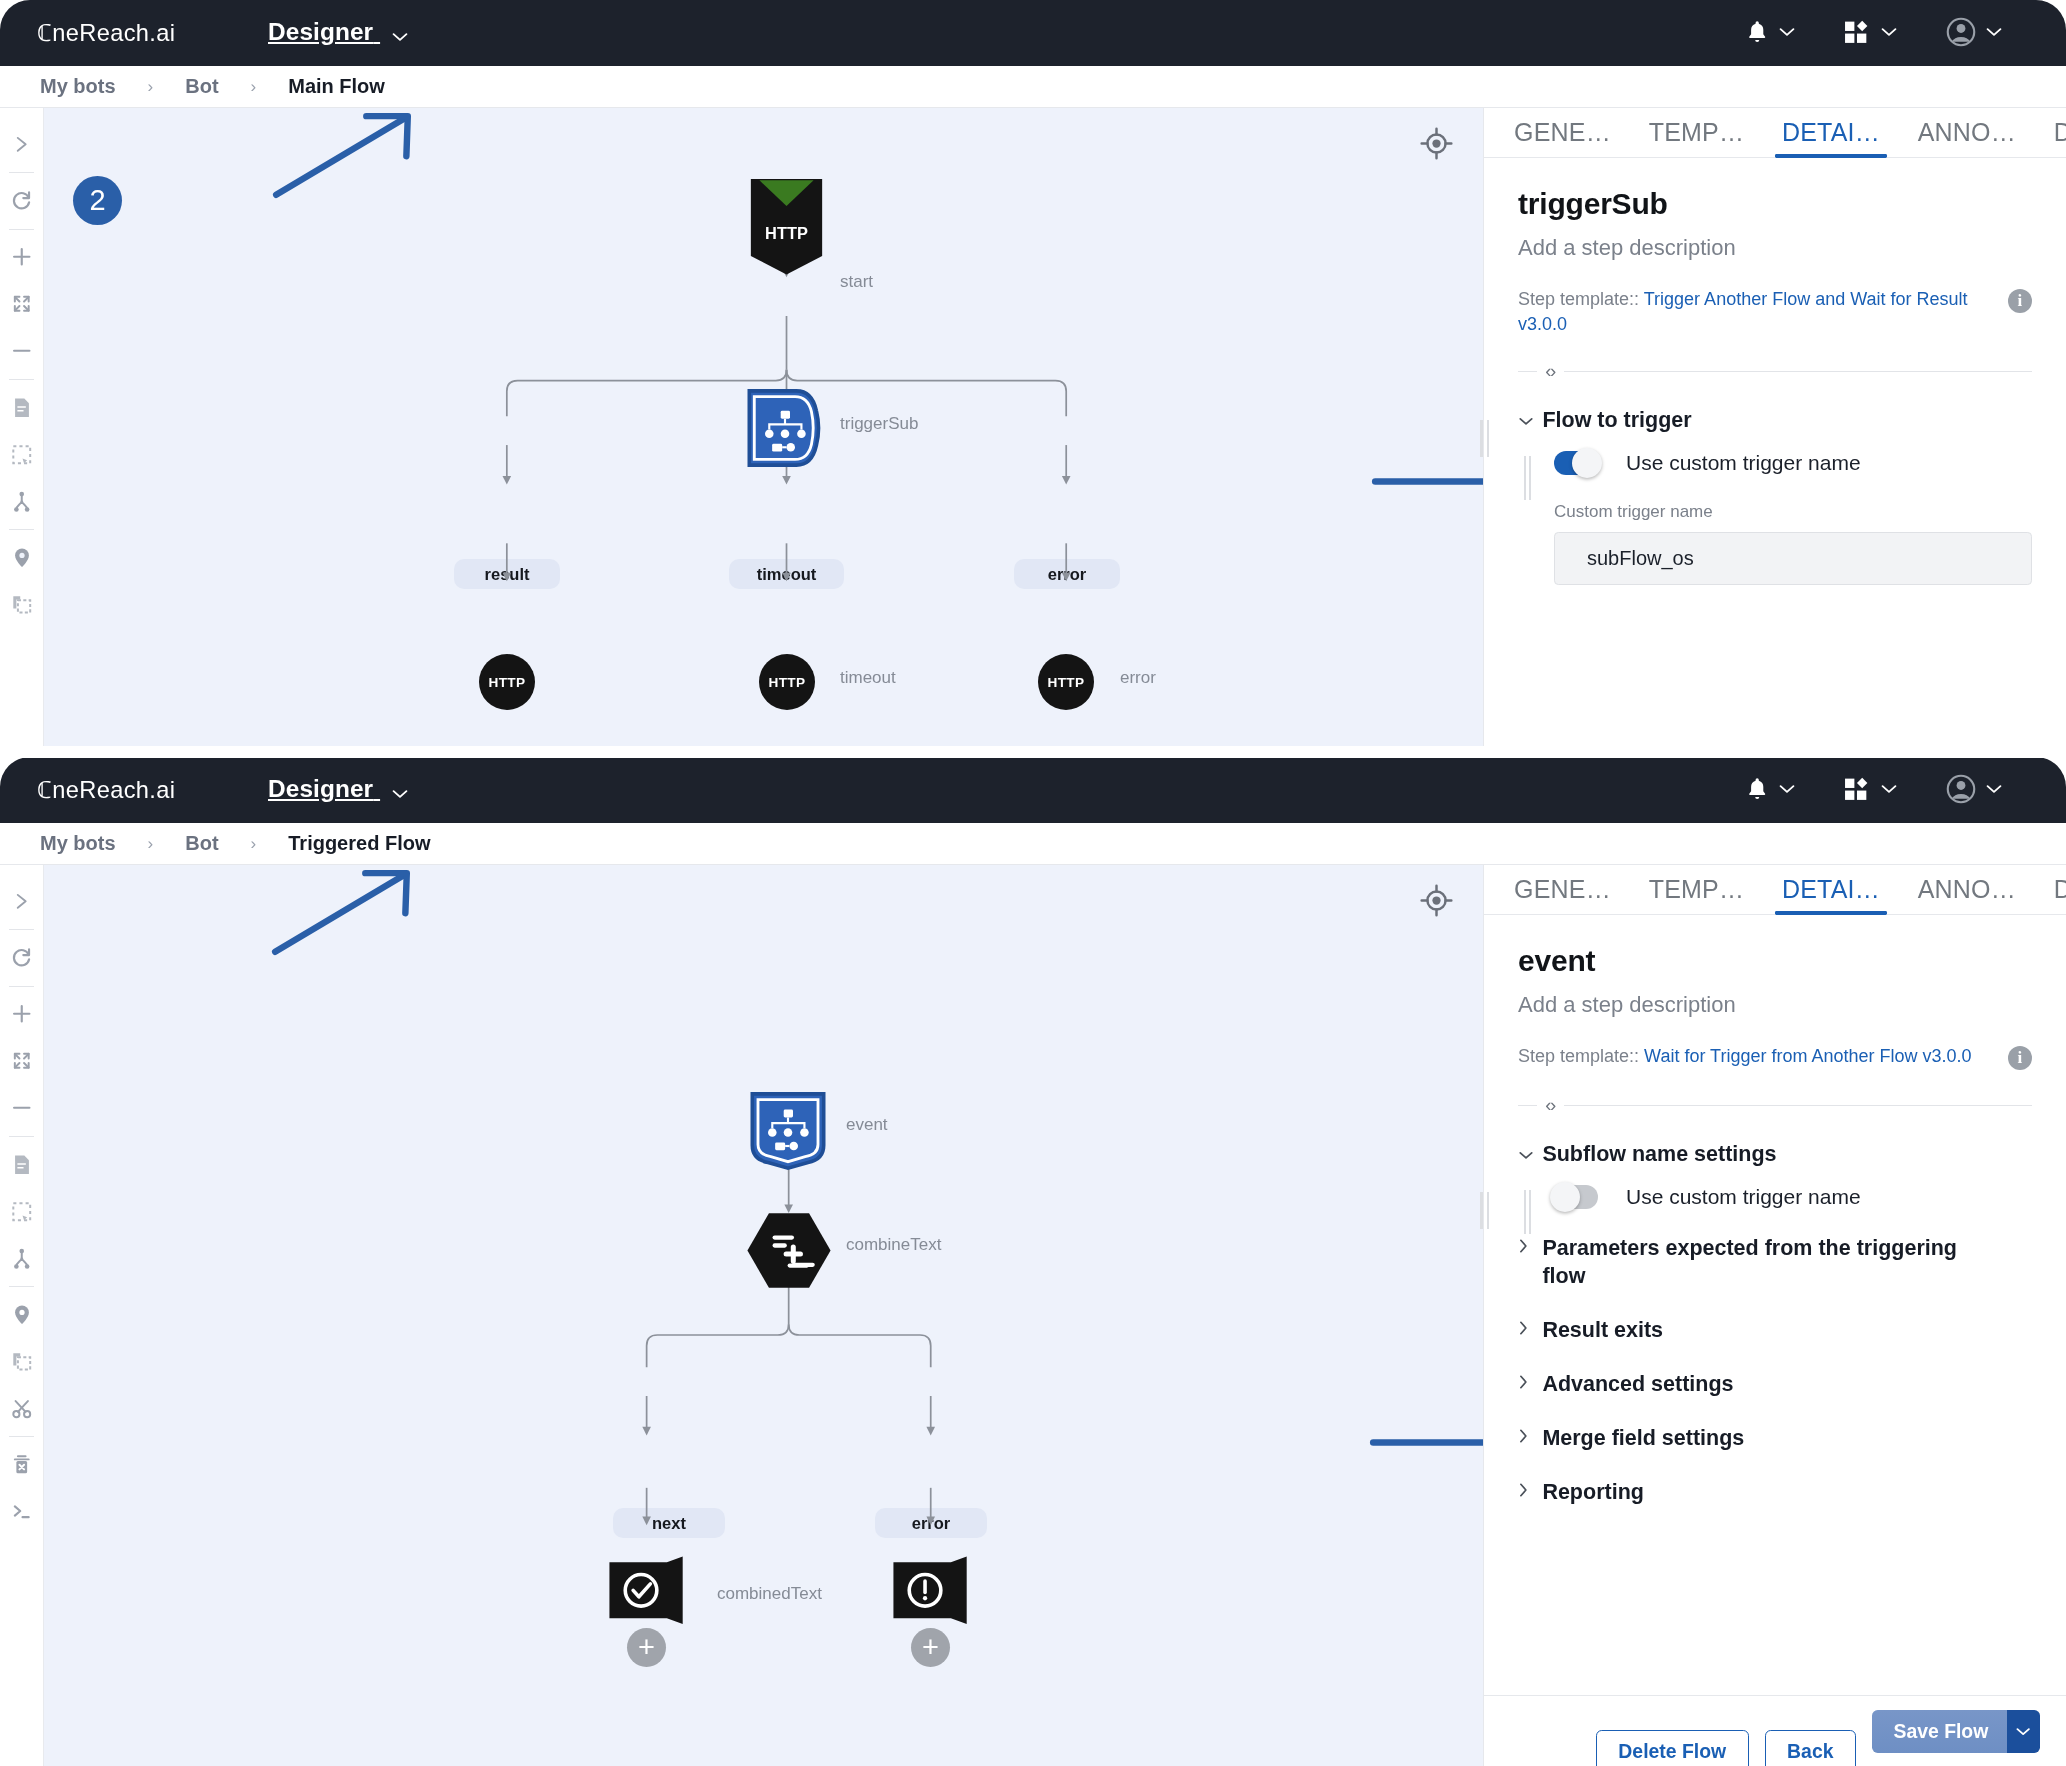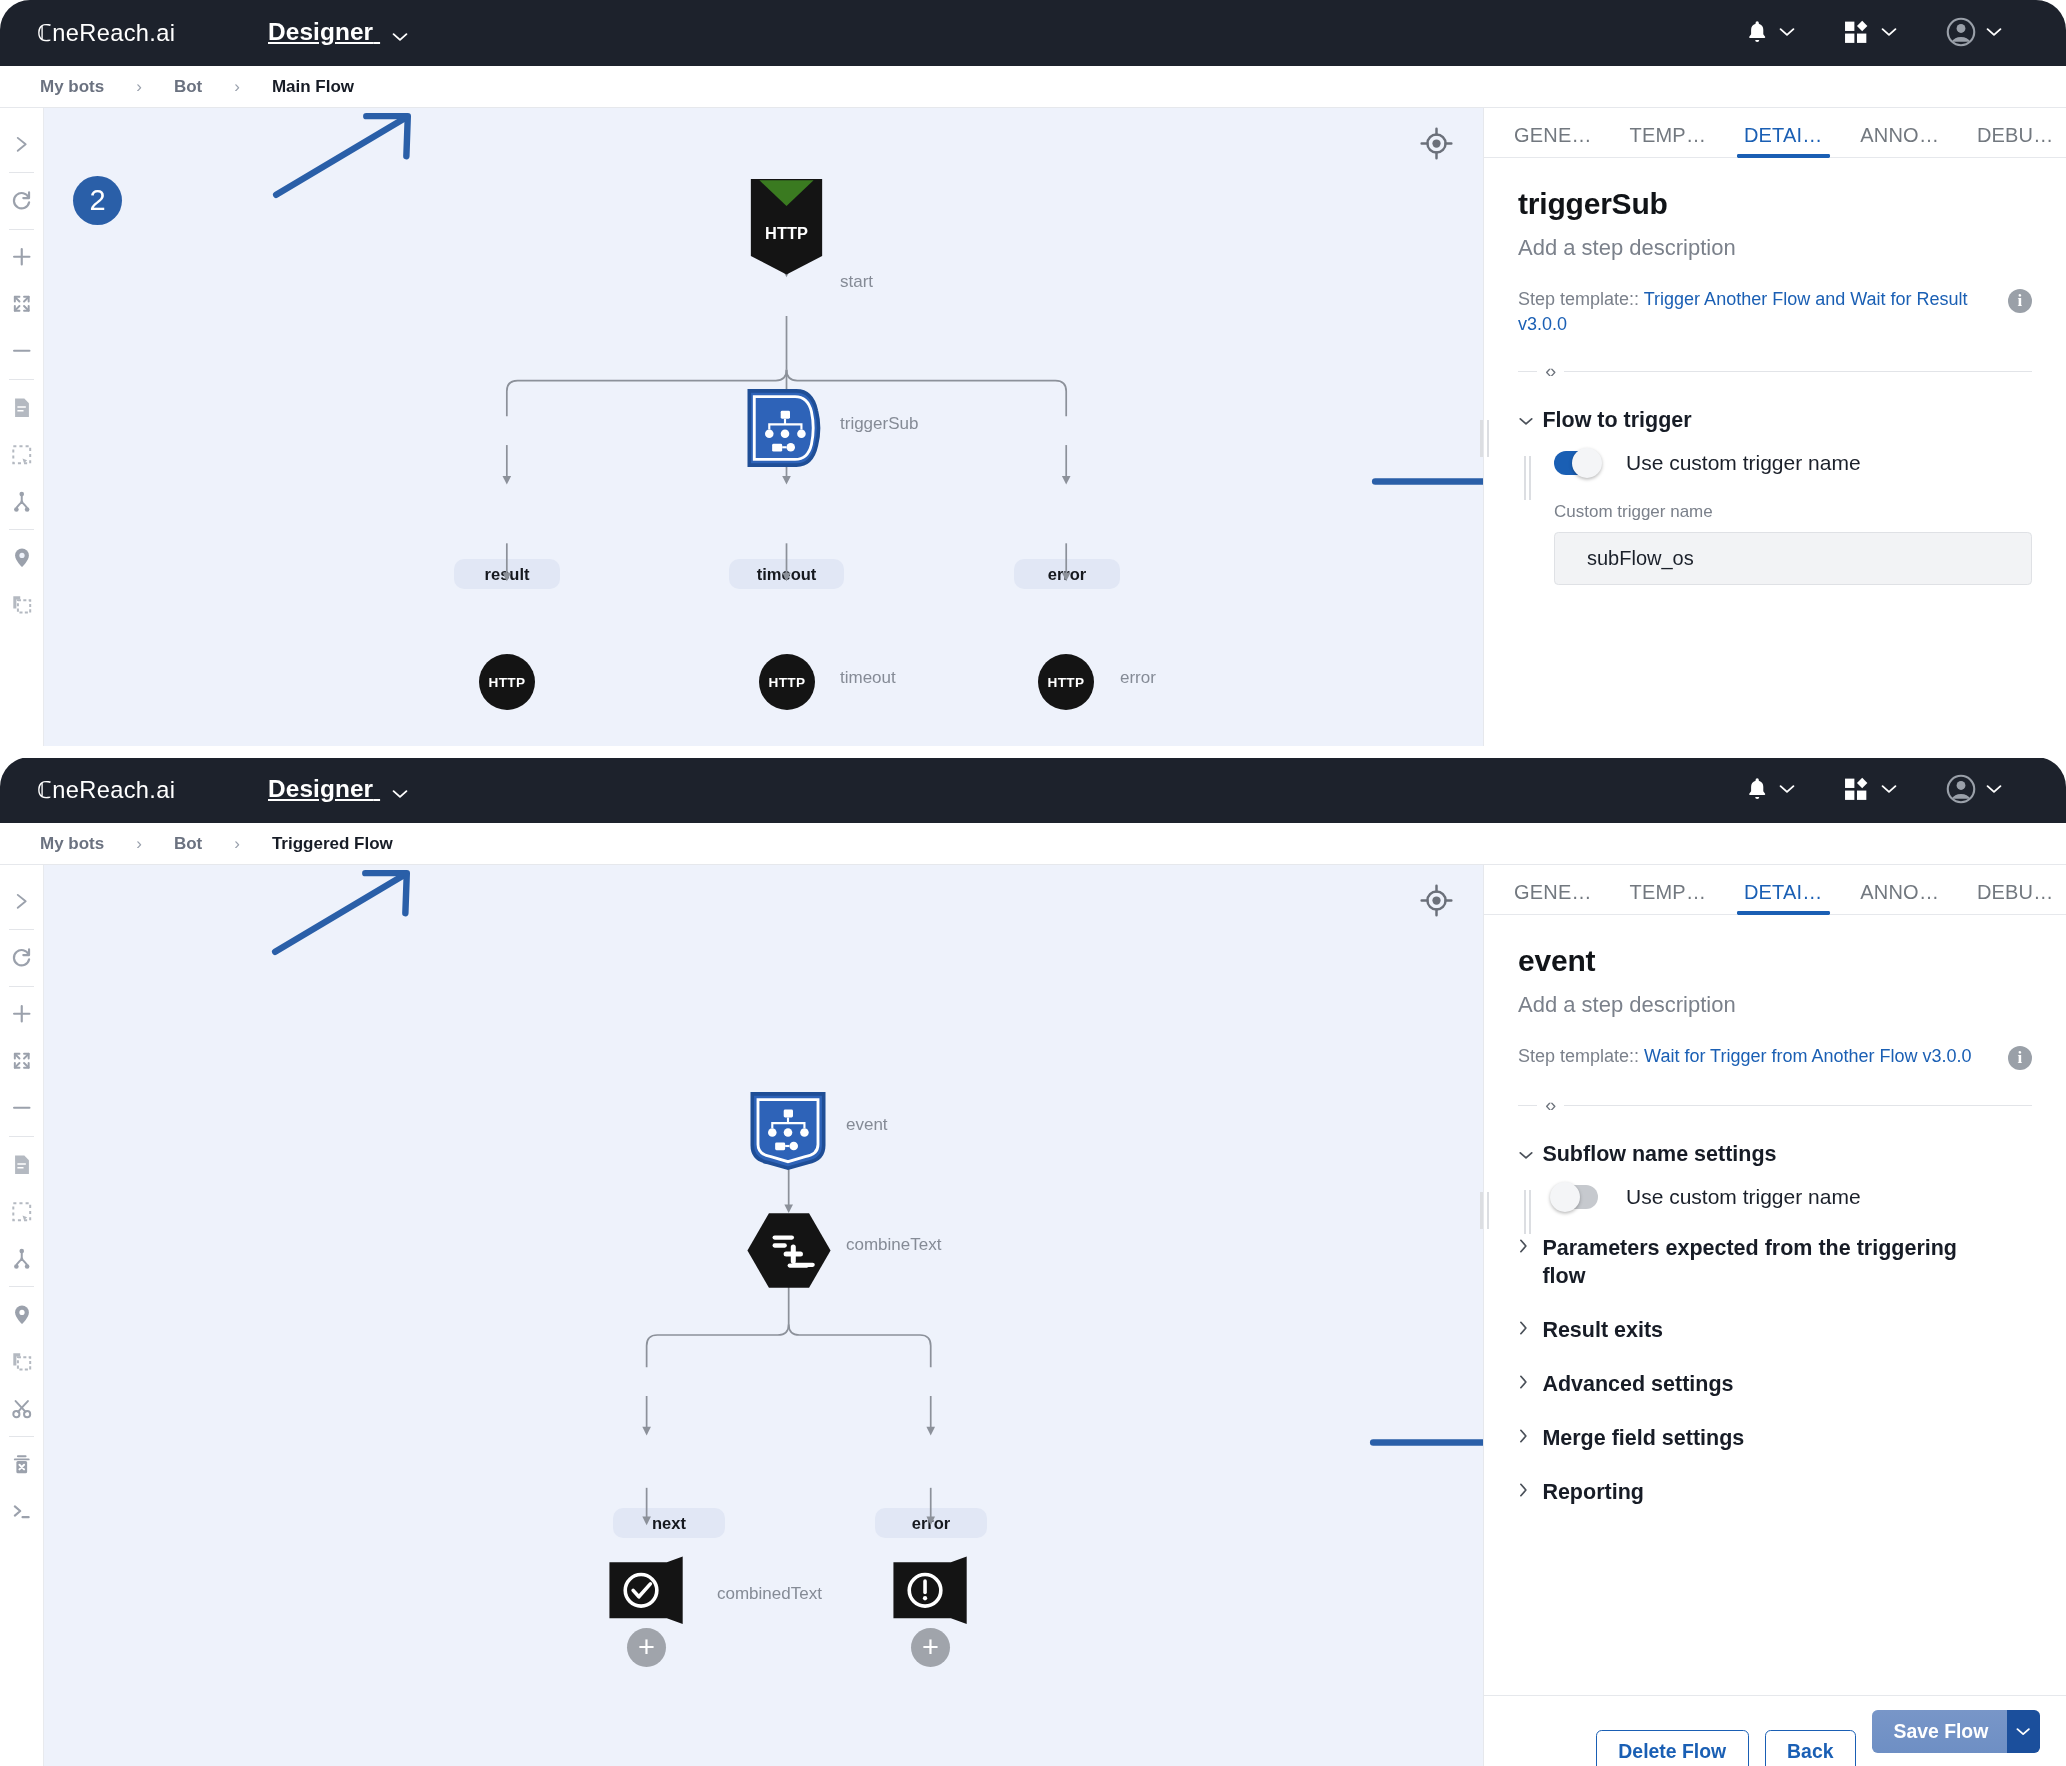--- a/index.html
+++ b/index.html
@@ -32,21 +32,21 @@
   }
   .chev { display:inline-block; margin-left: 11.5px; vertical-align: middle; }
   .topbar-right { margin-left: auto; display: flex; align-items: center; gap: 0; padding-right: 40px; }
   .tb-item { display: flex; align-items: center; gap: 10px; padding: 0 24.4px; cursor: pointer; }
 
   
   .breadcrumb {
     height: 42px; background: #fff; display: flex; align-items: center;
     padding-left: 40px; border-bottom: 0.7px solid #e6e8ec; gap: 0;
   }
-  .crumb { font-size: 17px; color: #6b7280; font-weight: 700; }
+  .crumb { font-size: 20px; color: #6b7280; font-weight: 700; }
   .crumb.active { color: #171c26; }
   .crumb-sep { margin: 0 32px; color: #9aa1ad; font-size: 17px; }
 
   
   .wbody { display: flex; position: relative; }
   .wbody.h-top { height: 644px; }
   .wbody.h-bot { height: 902px; }
 
   
   .rail {
@@ -91,21 +91,21 @@
     border-left: 0.7px solid #e6e8ec; display: flex; flex-direction: column;
   }
   .panel-grip {
     position: absolute; left: -4.3px; top: 48%; width: 10px; height: 42px;
     display: flex; gap: 3.6px; align-items: center; justify-content: center; cursor: col-resize;
   }
   .panel-grip i { width: 2.9px; height: 37px; background: #dcdee2; display: block; }
 
   .tabs { display: flex; align-items: flex-end; height: 50px; border-bottom: 0.7px solid #e6e8ec; padding: 0 7.2px; }
   .tab {
-    font-size: 20px; color: #72787f; font-weight: 400; padding: 0 2.9px 10px 2.9px;
+    font-size: 25px; color: #72787f; font-weight: 400; padding: 0 2.9px 10px 2.9px;
     margin: 0 16px; cursor: pointer; position: relative; letter-spacing: 0.2px;
   }
   .tab:first-child { margin-left: 20px; }
   .tab.sel { color: #1a5fb4; }
   .tab.sel::after {
     content: ""; position: absolute; left: -4.3px; right: -4.3px; bottom: -0.7px;
     height: 3.6px; background: #1a5fb4; border-radius: 1.4px;
   }
 
   .panel-inner { padding: 29px 34px 0 34px; overflow: hidden; flex: 1; }

